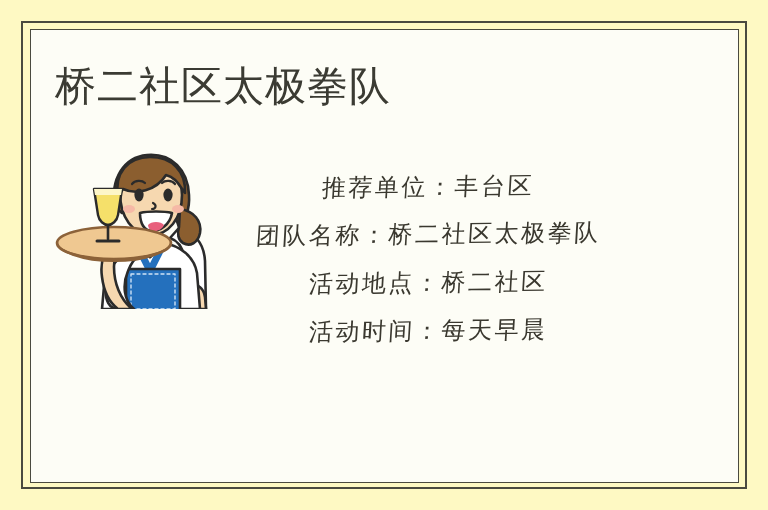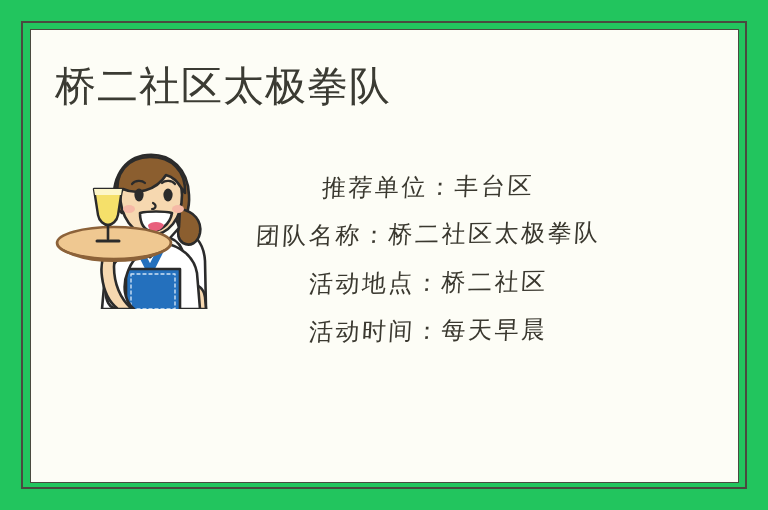--- a/index.html
+++ b/index.html
@@ -12,21 +12,21 @@
     width: 768px;
     height: 510px;
     overflow: hidden;
     font-family: "DejaVu Sans", "Liberation Sans", sans-serif;
   }
 
   .poster {
     position: relative;
     width: 768px;
     height: 510px;
-    background: #22c55e;
+    background: #fef9c3;
     box-sizing: border-box;
   }
 
   
   .frame-outer {
     position: absolute;
     left: 21px;
     top: 21px;
     width: 726px;
     height: 468px;

